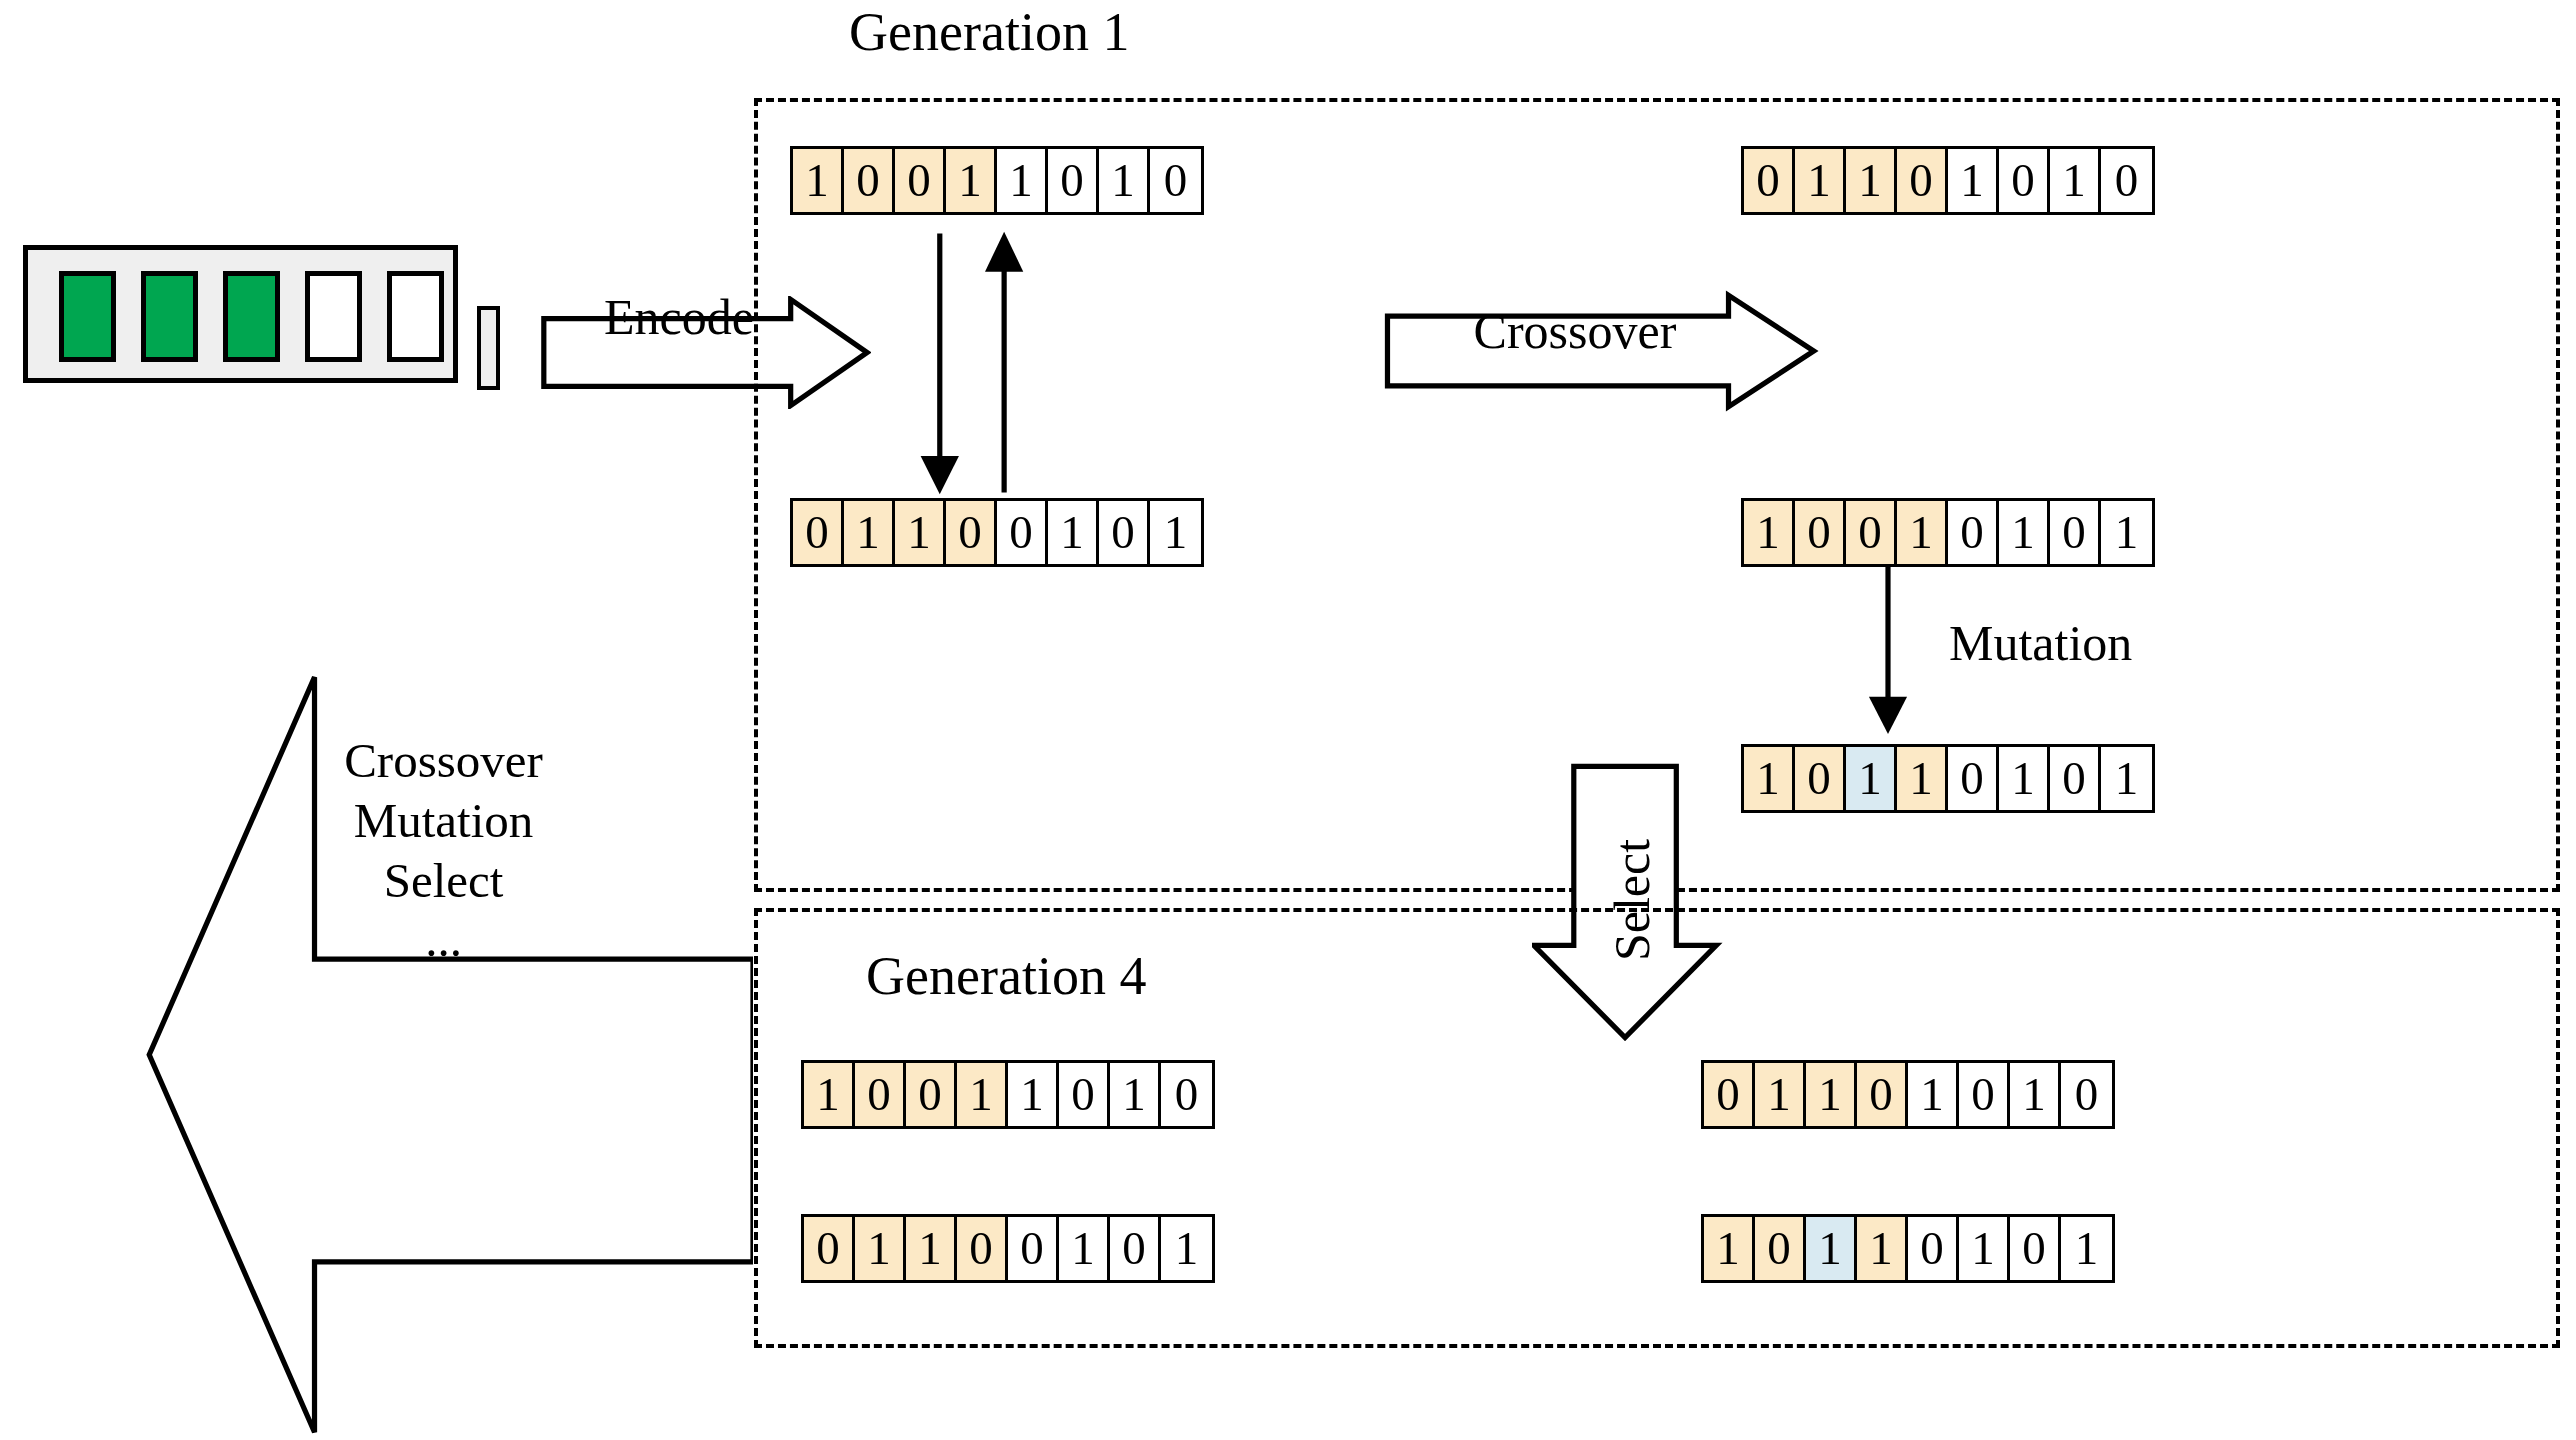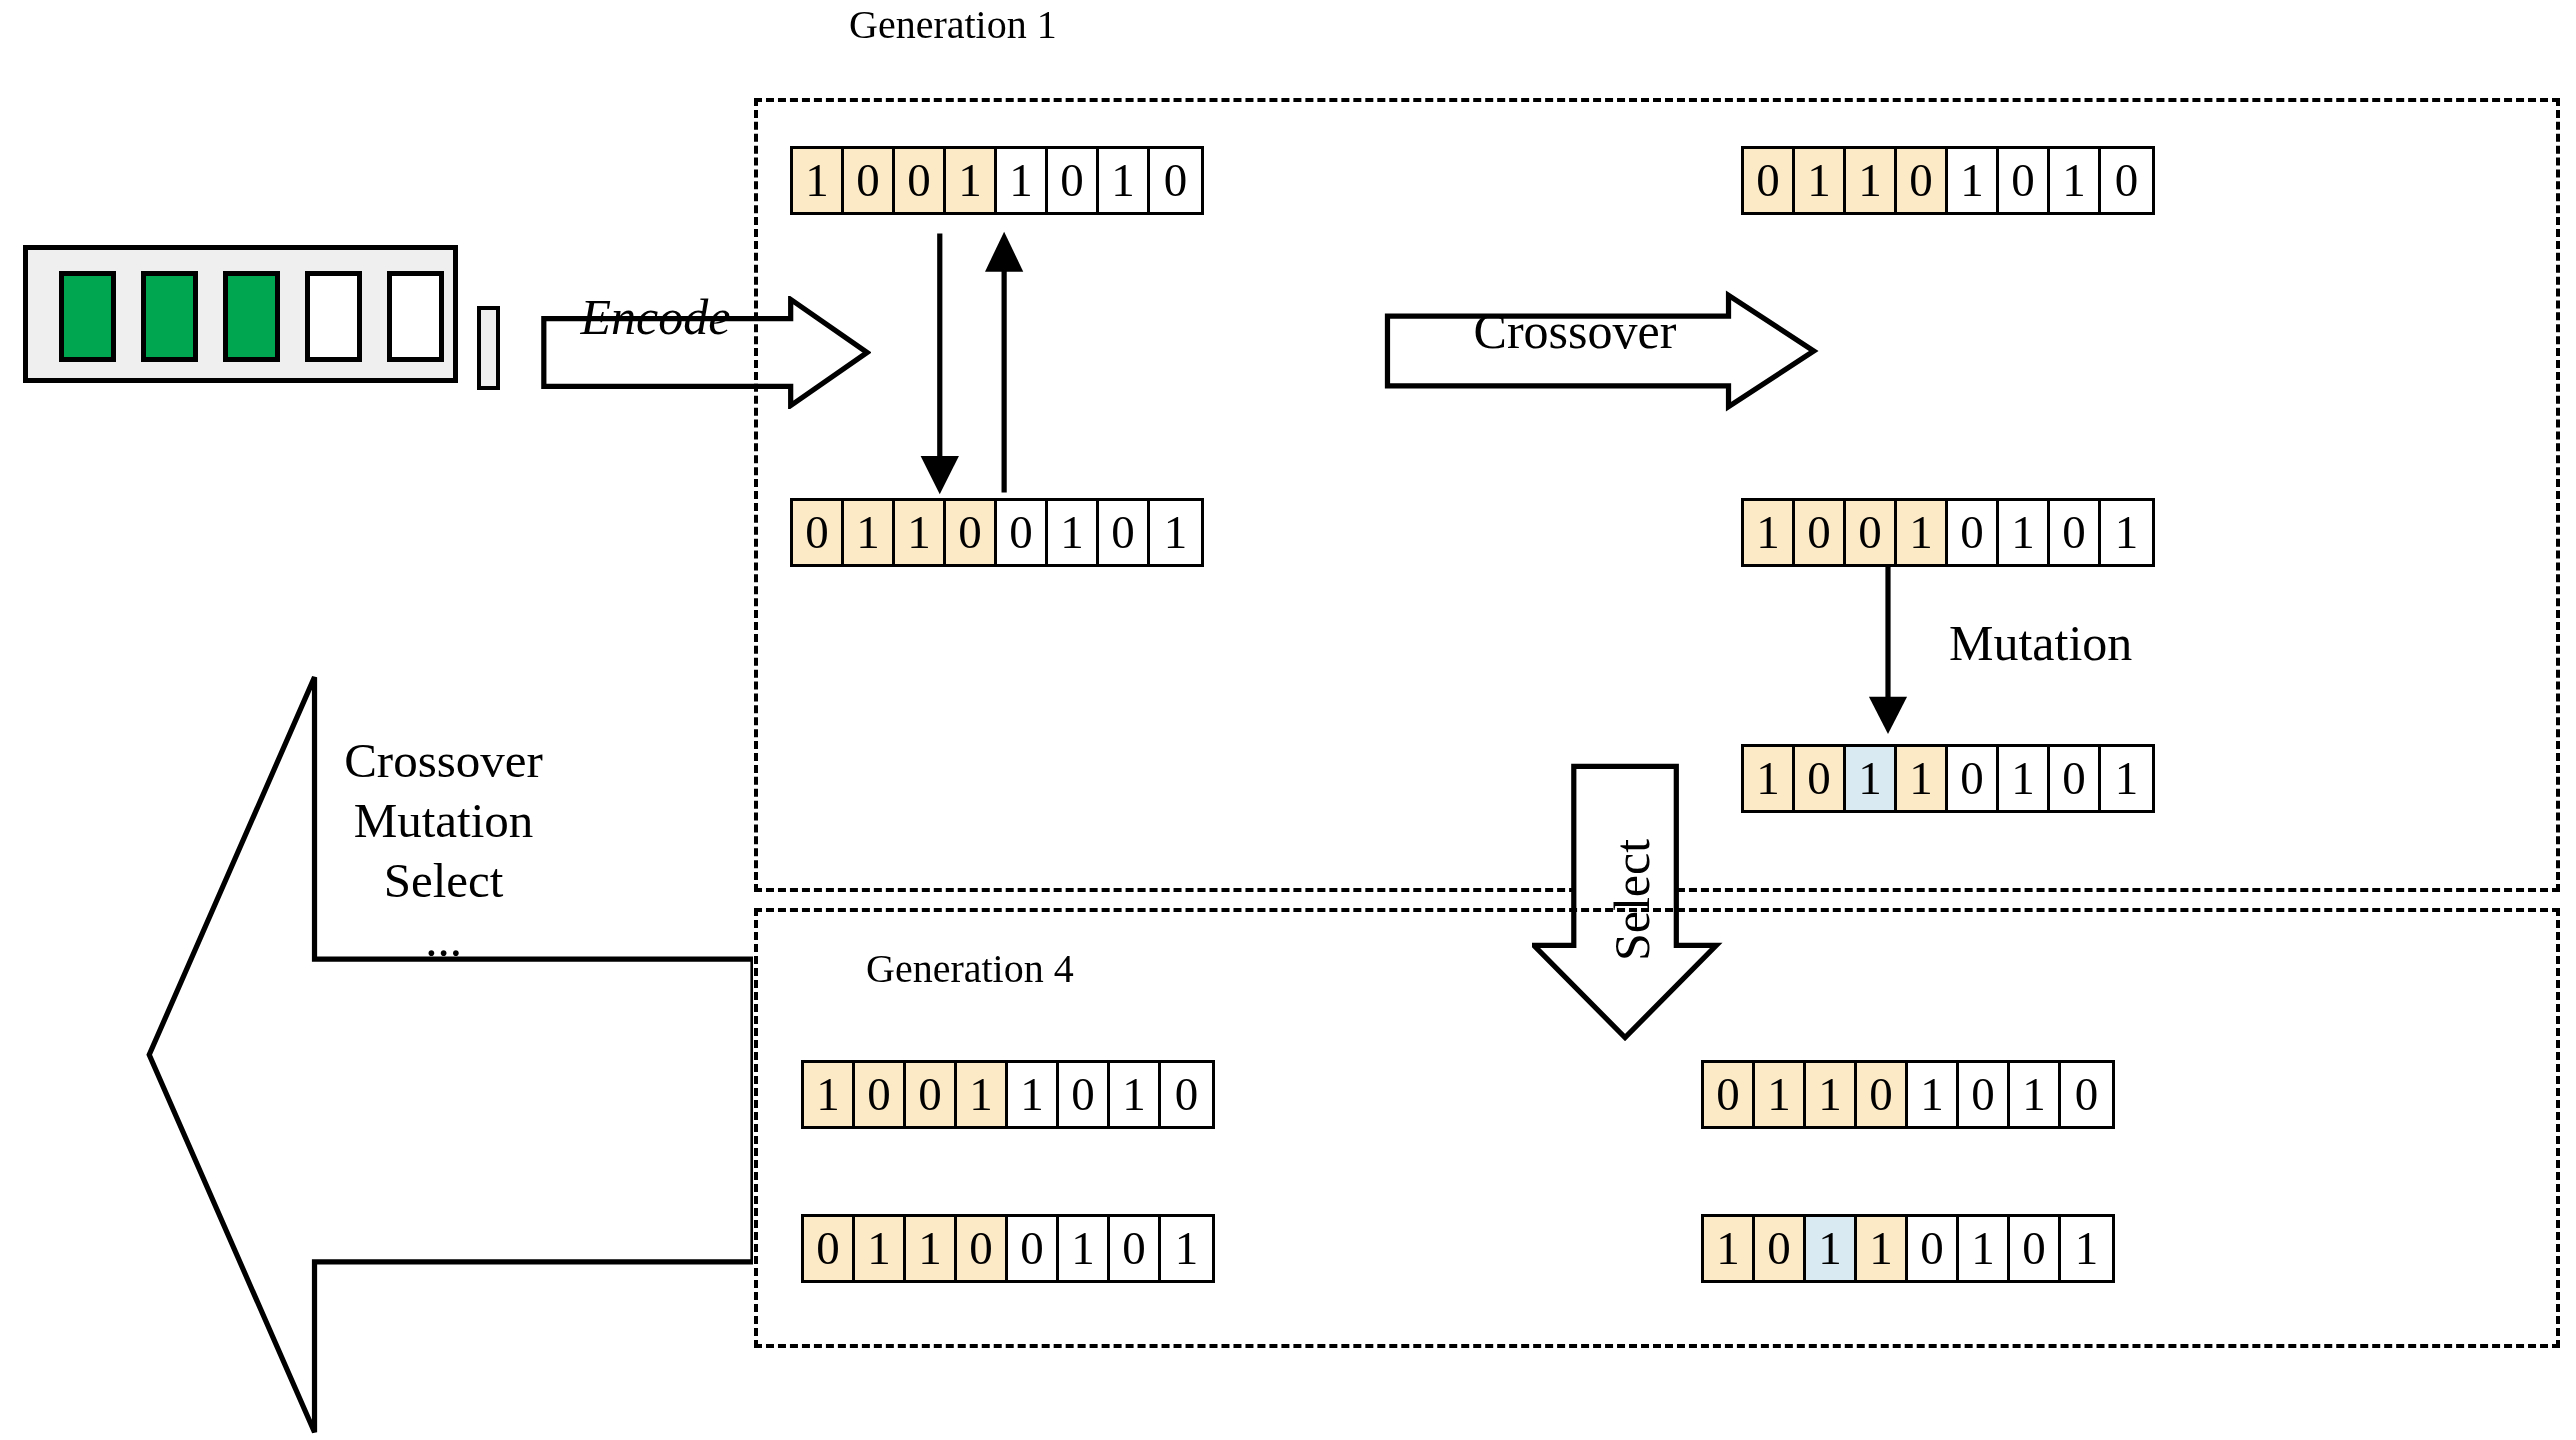--- a/index.html
+++ b/index.html
@@ -4,21 +4,21 @@
 <style>
   html,body{margin:0;padding:0;background:#fff;}
   body{width:2576px;height:1440px;position:relative;
        font-family:"Liberation Serif","DejaVu Serif",serif;color:#000;}
   .abs{position:absolute;}
 
   
   .genbox{position:absolute;border:4.4px dashed #000;box-sizing:border-box;}
 
   
-  .gen-title{position:absolute;font-size:40px;line-height:1;white-space:nowrap;}
+  .gen-title{position:absolute;font-size:54px;line-height:1;white-space:nowrap;}
 
   
   .chrom{position:absolute;display:flex;border:3.5px solid #000;box-sizing:border-box;background:#fff;}
   .cell{width:51px;height:63px;box-sizing:border-box;border-right:3.5px solid #000;
         display:flex;align-items:center;justify-content:center;font-size:47px;line-height:1;
         background:#fff;}
   .cell:last-child{border-right:none;}
   .cell.hl{background:#fce9c6;}
   .cell.mut{background:#d9eaf2;}
 
@@ -54,21 +54,21 @@
     <div class="bar" style="left: 277px;"></div>
     <div class="bar" style="left: 359px;"></div>
   </div>
 <div id="battery-terminal" class="abs"></div>
 
 <div class="svgwrap" style="left:540px;top:296px;width:331px;height:113px;">
   <svg width="331" height="113" viewBox="0 0 380 130">
     <polygon class="blk" points="4,26 288,26 288,4 376,65 288,126 288,104 4,104"></polygon>
   </svg>
 </div>
-<div class="arrow-label" style="left:560px;top:292px;width:191px;text-align:center;font-style:italic;">Encode</div>
+<div class="arrow-label" style="left:604px;top:292px;width:191px;text-align:left;">Encode</div>
 
 <div class="genbox" id="gen1-box" style="left:754px;top:98px;width:1806px;height:794px;"></div>
 <div class="gen-title" style="left:849px;top:5.2px;">Generation 1</div>
 
 <div class="chrom" id="g1-pa" style="left:790px;top:146px;">
     <div class="cell hl">1</div>
     <div class="cell hl">0</div>
     <div class="cell hl">0</div>
     <div class="cell hl">1</div>
     <div class="cell">1</div>

